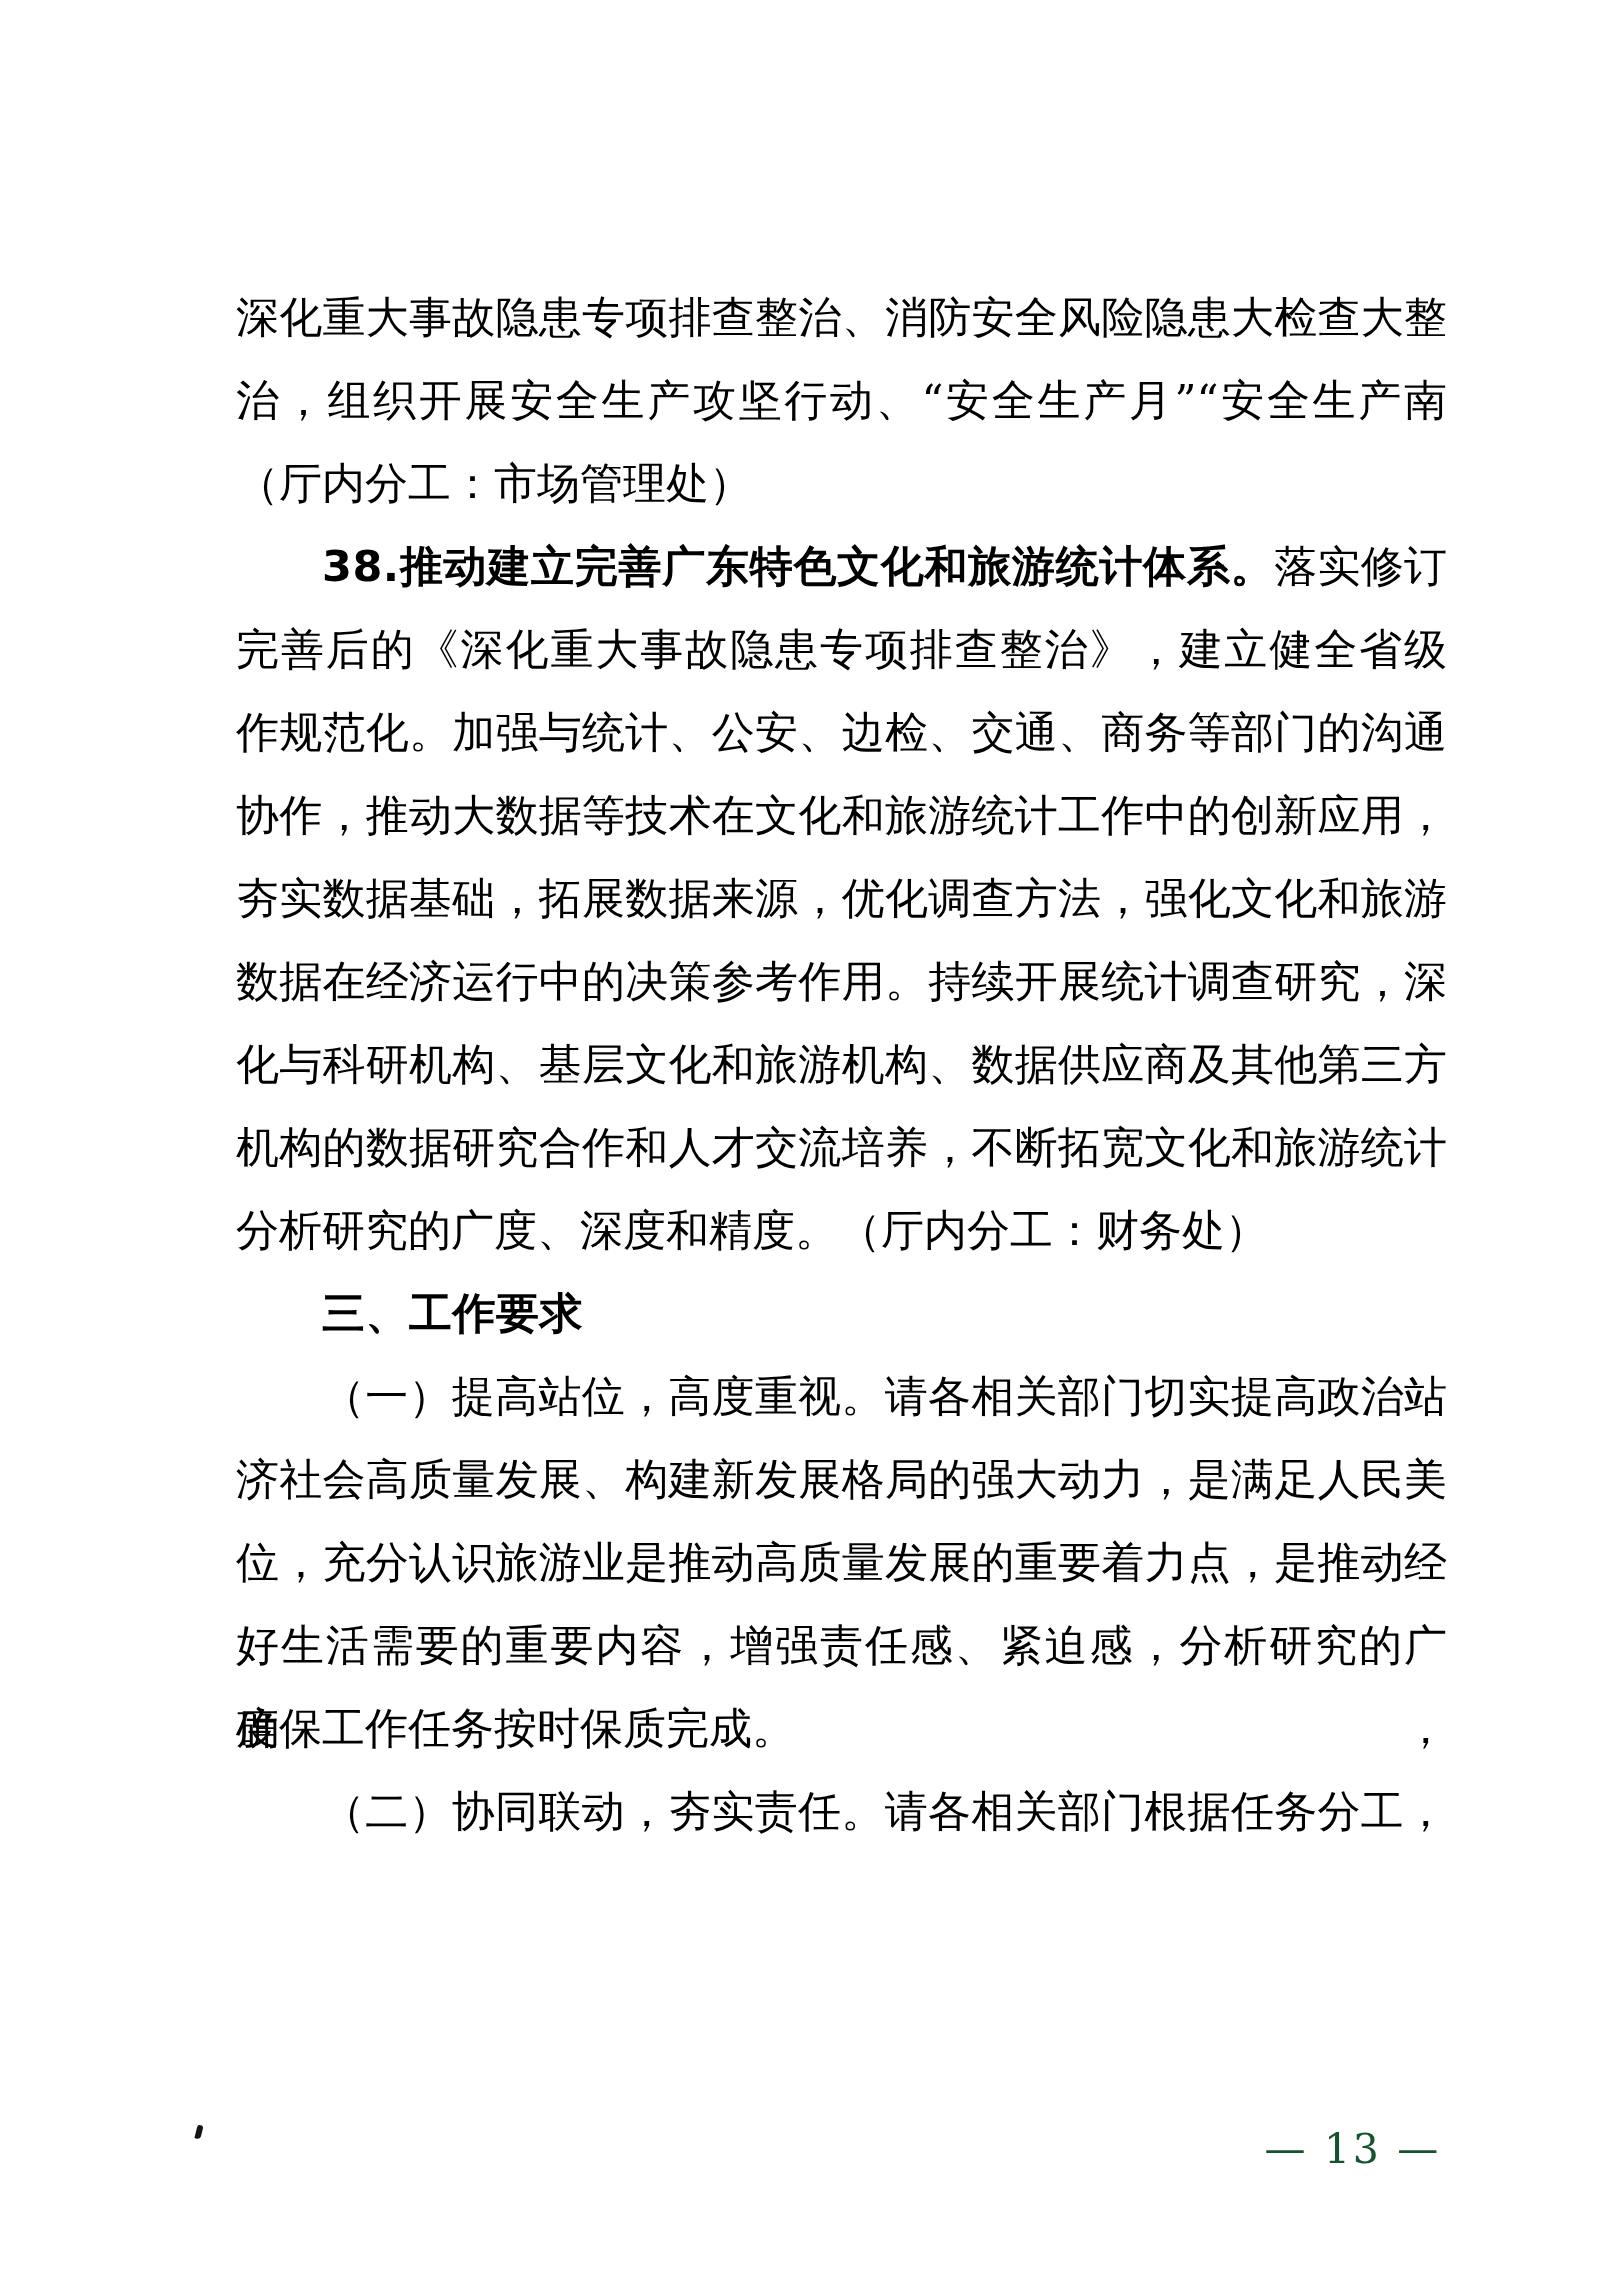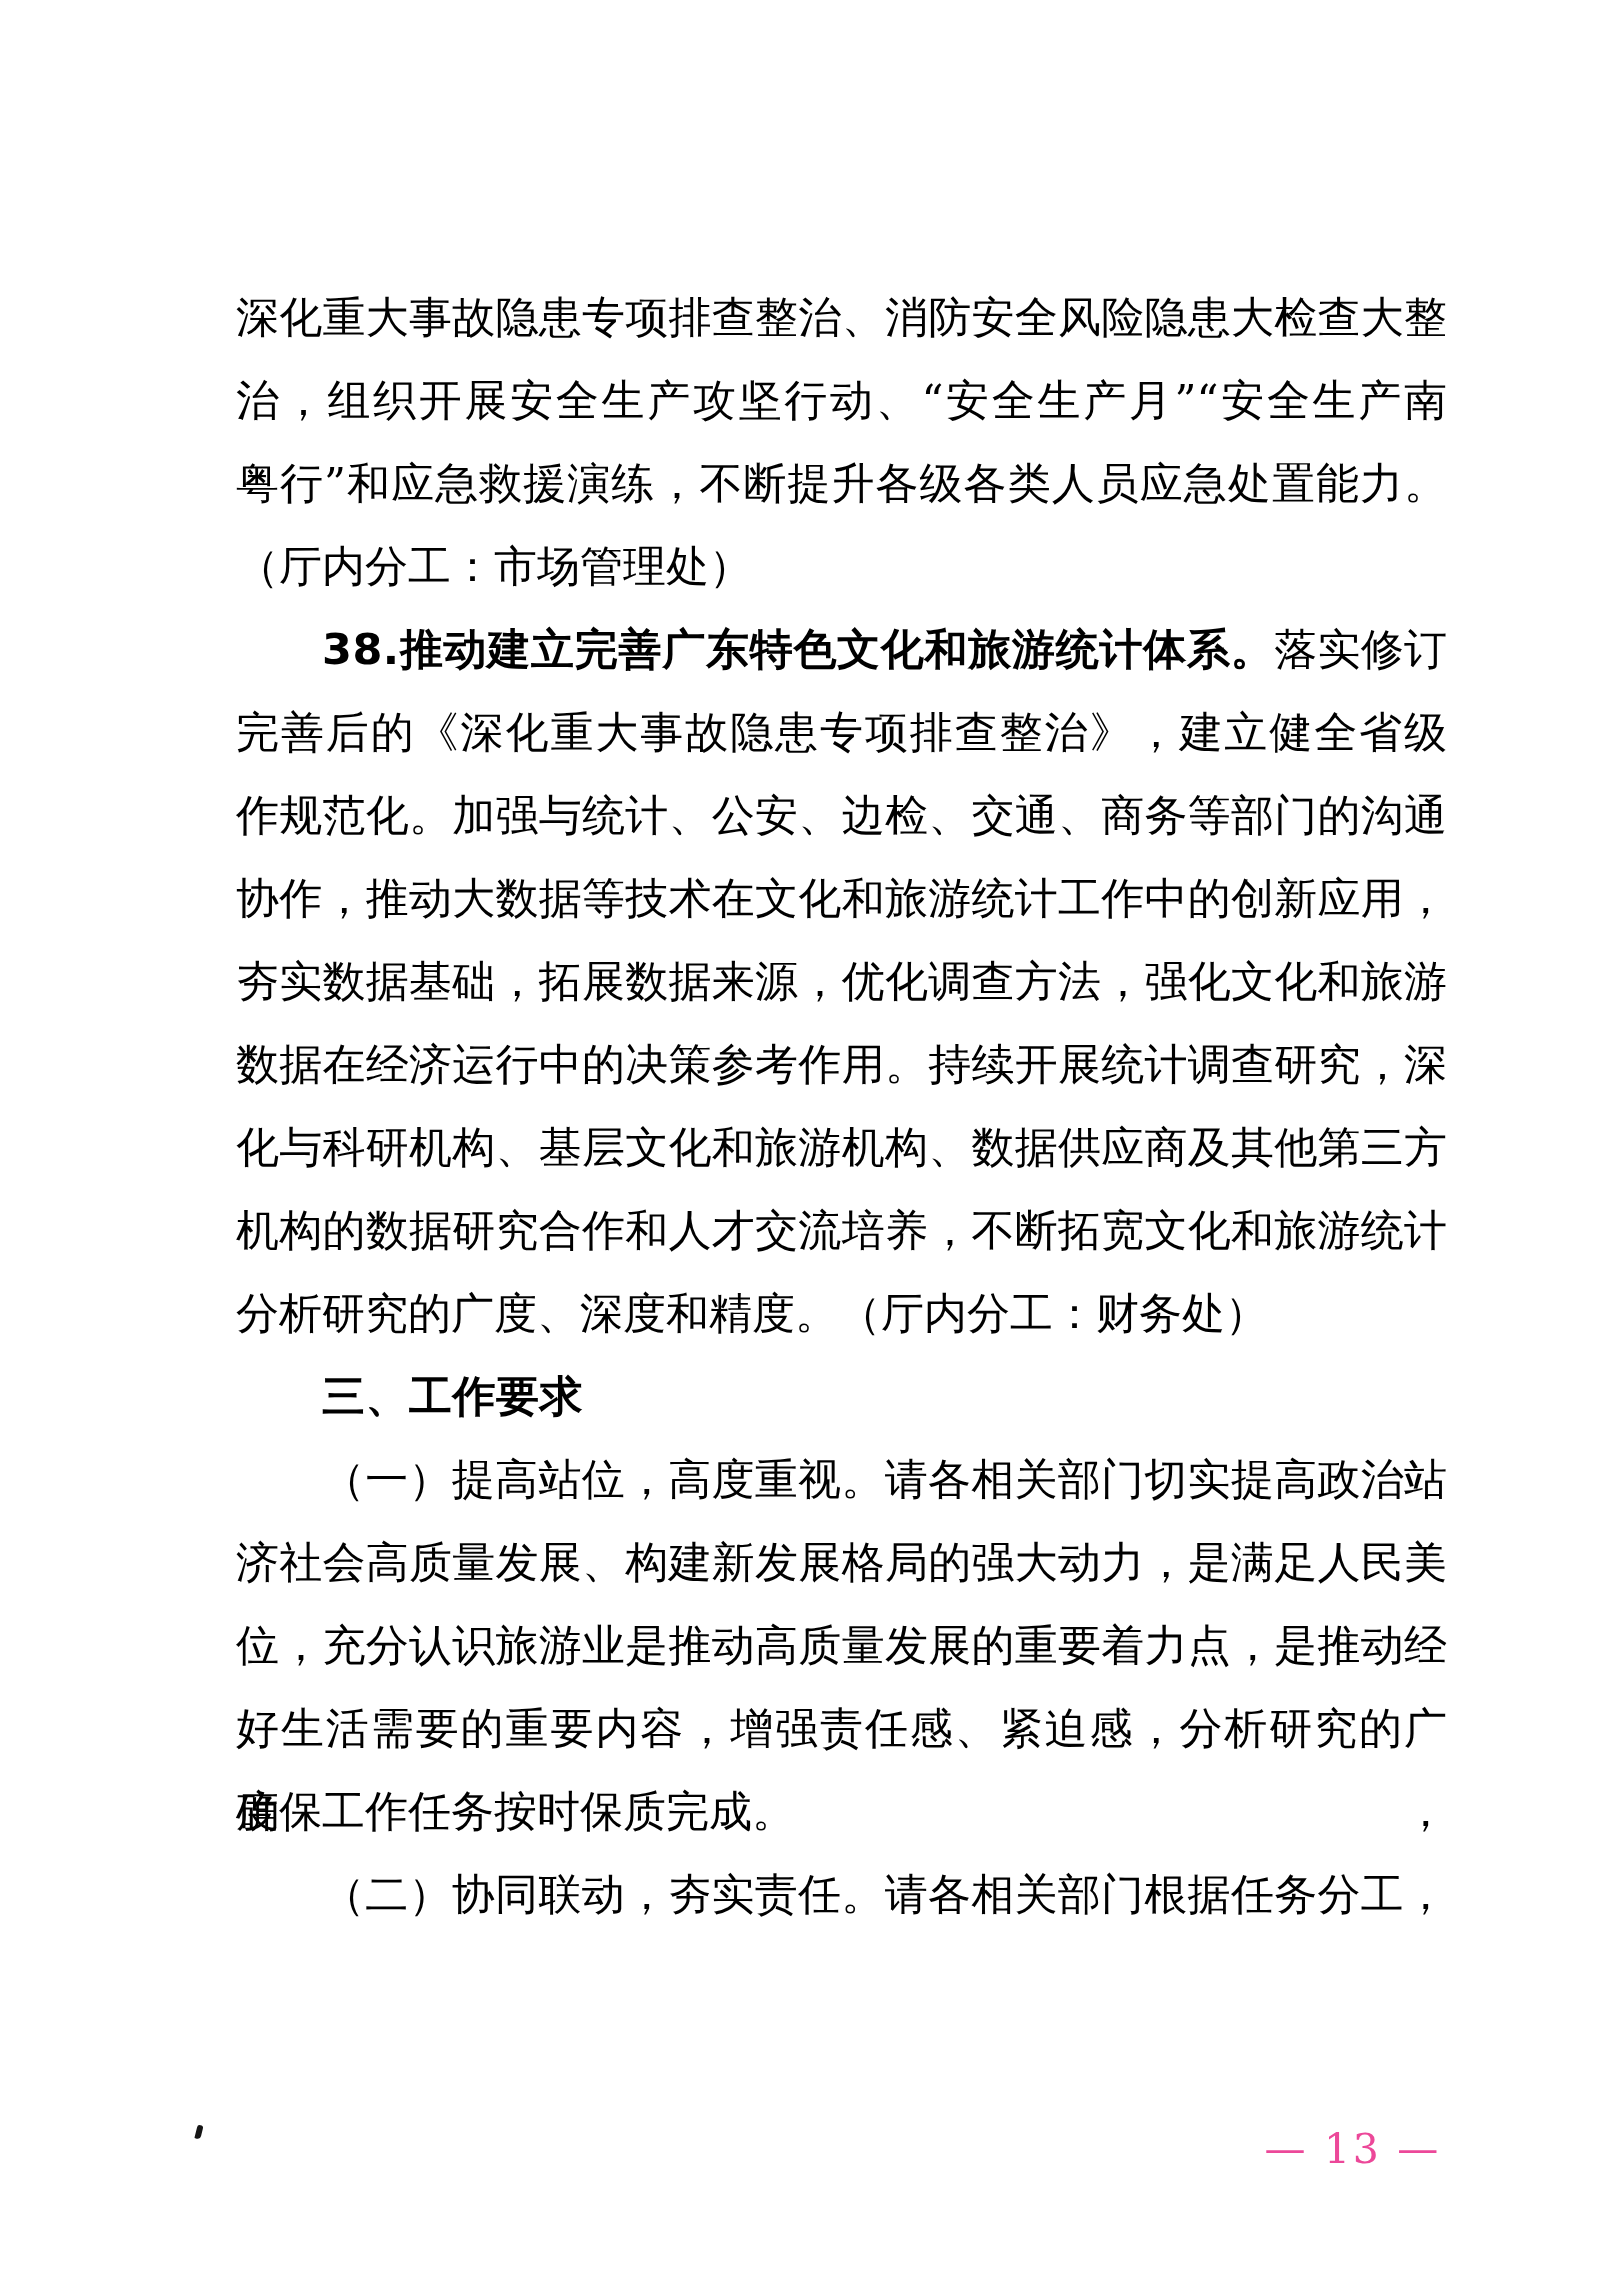--- a/index.html
+++ b/index.html
@@ -49,41 +49,40 @@
     letter-spacing: 0.5px;
   }
   .page-footer {
     position: absolute;
     top: 2126px;
     right: 182px;
     font-size: 41px;
     line-height: 46px;
     letter-spacing: 2.7px;
     font-family: "DejaVu Serif", "Liberation Serif", serif;
-    color: #ec4899;
+    color: #14532d;
   }
   .scan-artifact {
     position: absolute;
     left: 196px;
     top: 2125px;
     width: 5.5px;
     height: 13.7px;
     background: #151515;
     border-radius: 2.7px 2.7px 3.7px 0.9px;
     transform: rotate(14deg);
   }
 </style>
 </head>
 <body>
 
 <div class="page">
   <main class="doc-body">
       <div class="line fill"><span class="seg">深化重大事故隐患专项排查整治、消防安全风险隐患大检查大整</span></div>
       <div class="line fill"><span class="seg">治，组织开展安全生产攻坚行动、“安全生产月”“安全生产南</span></div>
-      <div class="line fill"><span class="seg">粤行”和应急救援演练，不断提升各级各类人员应急处置能力。</span></div>
       <div class="line"><span class="seg">（厅内分工：市场管理处）</span></div>
       <div class="line indent fill"><span class="seg-bold">38.推动建立完善广东特色文化和旅游统计体系。</span><span class="seg">落实修订</span></div>
       <div class="line fill"><span class="seg">完善后的《深化重大事故隐患专项排查整治》，建立健全省级</span></div>
       <div class="line fill"><span class="seg">作规范化。加强与统计、公安、边检、交通、商务等部门的沟通</span></div>
       <div class="line fill"><span class="seg">协作，推动大数据等技术在文化和旅游统计工作中的创新应用，</span></div>
       <div class="line fill"><span class="seg">夯实数据基础，拓展数据来源，优化调查方法，强化文化和旅游</span></div>
       <div class="line fill"><span class="seg">数据在经济运行中的决策参考作用。持续开展统计调查研究，深</span></div>
       <div class="line fill"><span class="seg">化与科研机构、基层文化和旅游机构、数据供应商及其他第三方</span></div>
       <div class="line fill"><span class="seg">机构的数据研究合作和人才交流培养，不断拓宽文化和旅游统计</span></div>
       <div class="line"><span class="seg">分析研究的广度、深度和精度。（厅内分工：财务处）</span></div>

